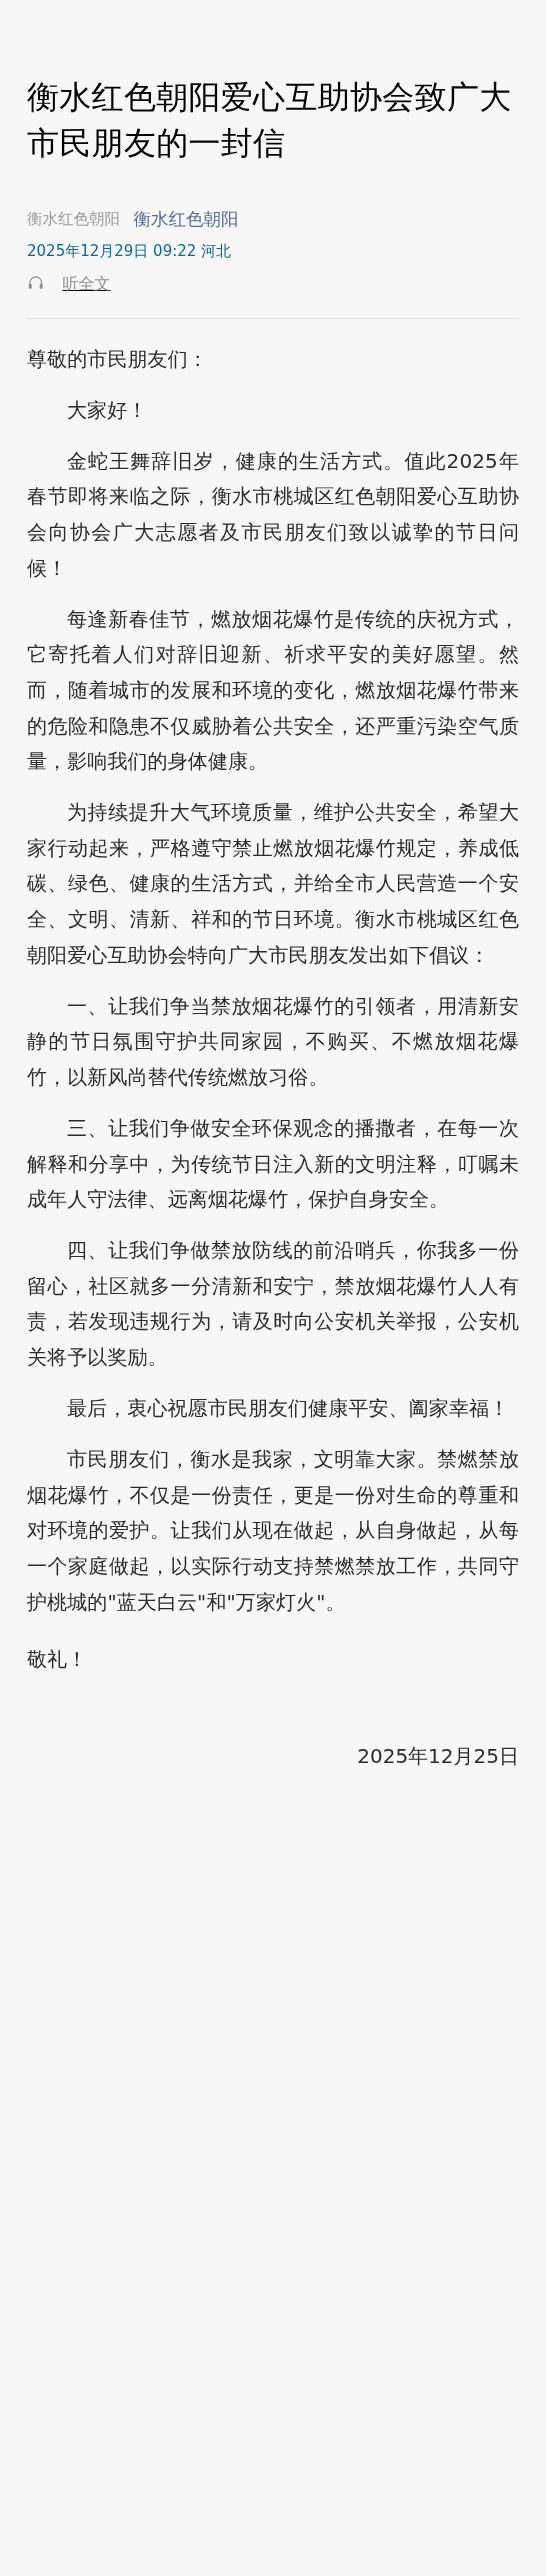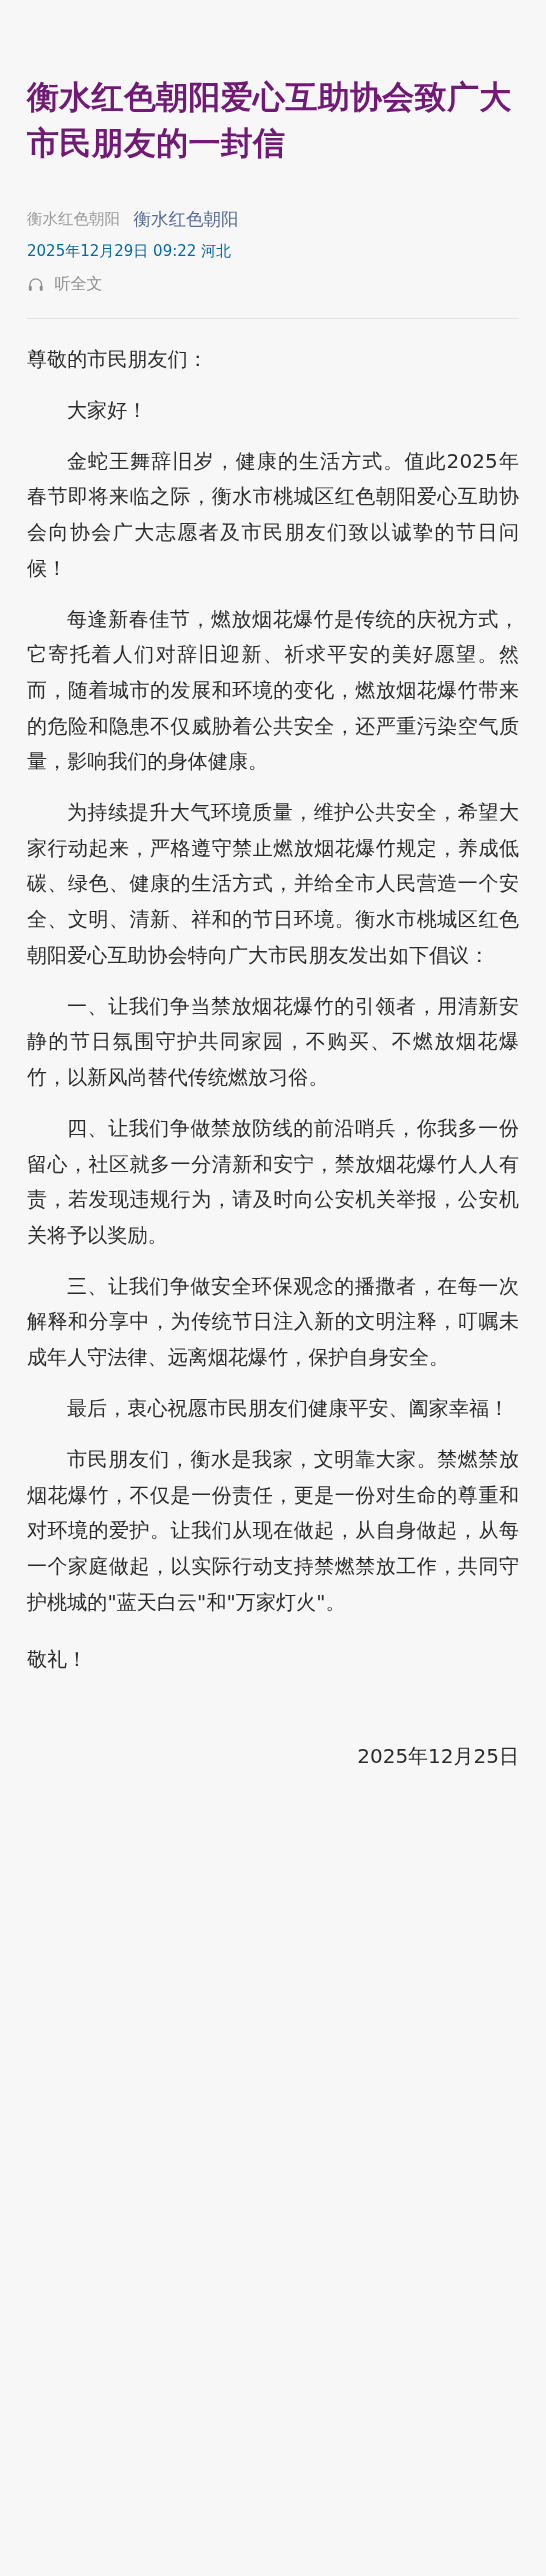--- a/index.html
+++ b/index.html
@@ -16,22 +16,22 @@
     position: relative;
     overflow: hidden;
   }
   .article-card {
     background: #f7f7f7;
     padding: 0 27px;
   }
   .title {
     font-size: 32px;
     line-height: 1.42;
-    font-weight: bold;
-    color: #701a75;
+    font-weight: normal;
+    color: #000000;
     letter-spacing: 0.3px;
     padding-top: 54px;
     padding-bottom: 18.5px;
   }
   .meta-row {
     display: flex;
     align-items: center;
     gap: 13.4px;
     padding-bottom: 9.3px;
     text-align: center;
@@ -47,23 +47,24 @@
     font-weight: normal;
     line-height: 1.5;
   }
   .meta-sub {
     font-size: 15px;
     color: #0369a1;
     padding-bottom: 13.4px;
   }
   .listen-row {
     display: flex;
-    align-items: center;
-    gap: 10px;
+    align-items: flex-start;
+    gap: 18px;
     padding-bottom: 23px;
+    text-decoration: underline;
   }
   .listen-icon {
     width: 17.5px;
     height: 17.5px;
     display: inline-block;
     position: relative;
   }
   .listen-text {
     font-size: 16px;
     color: #8f8f8f;
@@ -135,22 +136,22 @@
 
     <div class="divider"></div>
 
     <div class="body-text">
       <p>尊敬的市民朋友们：</p>
       <p class="indent">大家好！</p>
       <p class="indent">金蛇王舞辞旧岁，健康的生活方式。值此2025年春节即将来临之际，衡水市桃城区红色朝阳爱心互助协会向协会广大志愿者及市民朋友们致以诚挚的节日问候！</p>
       <p class="indent">每逢新春佳节，燃放烟花爆竹是传统的庆祝方式，它寄托着人们对辞旧迎新、祈求平安的美好愿望。然而，随着城市的发展和环境的变化，燃放烟花爆竹带来的危险和隐患不仅威胁着公共安全，还严重污染空气质量，影响我们的身体健康。</p>
       <p class="indent">为持续提升大气环境质量，维护公共安全，希望大家行动起来，严格遵守禁止燃放烟花爆竹规定，养成低碳、绿色、健康的生活方式，并给全市人民营造一个安全、文明、清新、祥和的节日环境。衡水市桃城区红色朝阳爱心互助协会特向广大市民朋友发出如下倡议：</p>
       <p class="indent">一、让我们争当禁放烟花爆竹的引领者，用清新安静的节日氛围守护共同家园，不购买、不燃放烟花爆竹，以新风尚替代传统燃放习俗。</p>
+      <p class="indent">三、让我们争做安全环保观念的播撒者，在每一次解释和分享中，为传统节日注入新的文明注释，叮嘱未成年人守法律、远离烟花爆竹，保护自身安全。</p>
       <p class="indent">四、让我们争做禁放防线的前沿哨兵，你我多一份留心，社区就多一分清新和安宁，禁放烟花爆竹人人有责，若发现违规行为，请及时向公安机关举报，公安机关将予以奖励。</p>
-      <p class="indent">三、让我们争做安全环保观念的播撒者，在每一次解释和分享中，为传统节日注入新的文明注释，叮嘱未成年人守法律、远离烟花爆竹，保护自身安全。</p>
       <p class="indent">最后，衷心祝愿市民朋友们健康平安、阖家幸福！</p>
       <p class="indent">市民朋友们，衡水是我家，文明靠大家。禁燃禁放烟花爆竹，不仅是一份责任，更是一份对生命的尊重和对环境的爱护。让我们从现在做起，从自身做起，从每一个家庭做起，以实际行动支持禁燃禁放工作，共同守护桃城的"蓝天白云"和"万家灯火"。</p>
     </div>
 
     <div class="signoff left">敬礼！</div>
 
     <div class="date">2025年12月25日</div>
 
   </div>
 </div>

